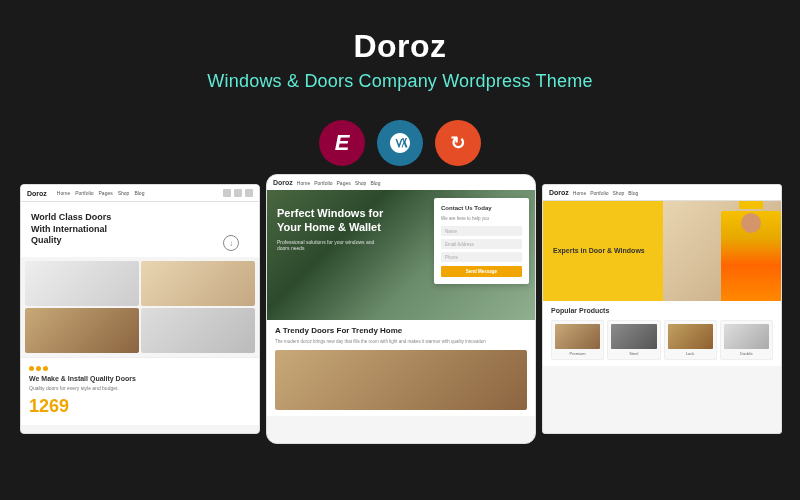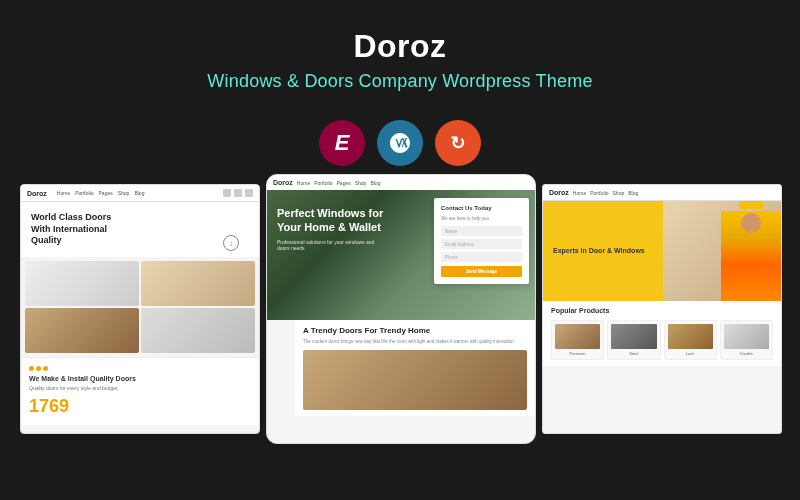--- a/index.html
+++ b/index.html
@@ -312,21 +312,20 @@
 
     .ss-form-btn-text {
       font-size: 4.5px;
       color: #fff;
       font-weight: 700;
     }
 
     .ss-center-bottom {
       padding: 6px 8px;
       background: #fff;
-      margin-left: 28px;
     }
 
     .ss-trendy-title {
       font-size: 8px;
       font-weight: 700;
       color: #222;
       margin-bottom: 4px;
     }
 
     .ss-trendy-text {
@@ -574,21 +573,21 @@
         <div class="ss-img-placeholder room"></div>
       </div>
       <div class="ss-bottom-section-left">
         <div class="ss-yellow-dots">
           <div class="ss-yellow-dot"></div>
           <div class="ss-yellow-dot"></div>
           <div class="ss-yellow-dot"></div>
         </div>
         <div class="ss-bottom-title">We Make &amp; Install Quality Doors</div>
         <div class="ss-bottom-text">Quality doors for every style and budget.</div>
-        <div class="ss-number">1769</div>
+        <div class="ss-number">1269</div>
       </div>
     </div>
 
     <div class="screenshot-center">
       <div class="ss-center-nav">
         <span class="ss-center-logo">Doroz</span>
         <div class="ss-center-nav-links">
           <span class="ss-center-nav-link">Home</span>
           <span class="ss-center-nav-link">Portfolio</span>
           <span class="ss-center-nav-link">Pages</span>

